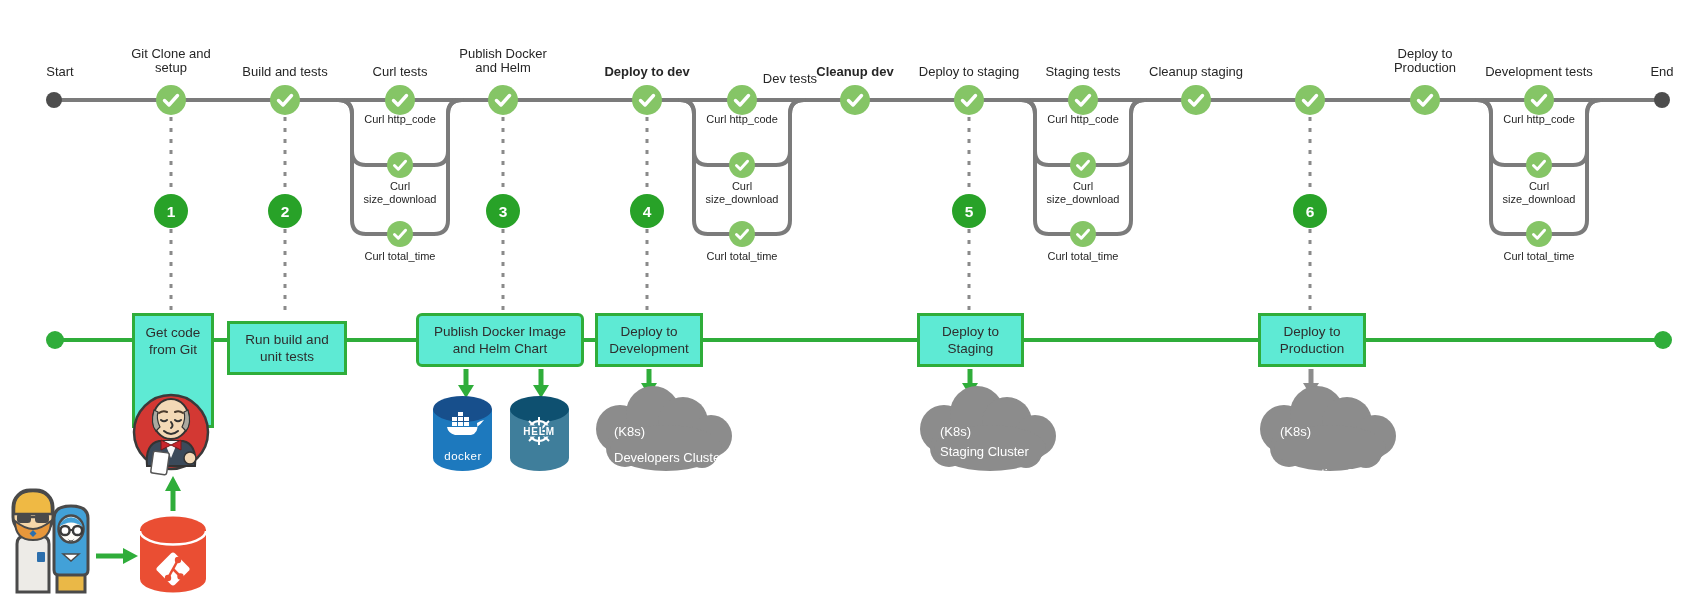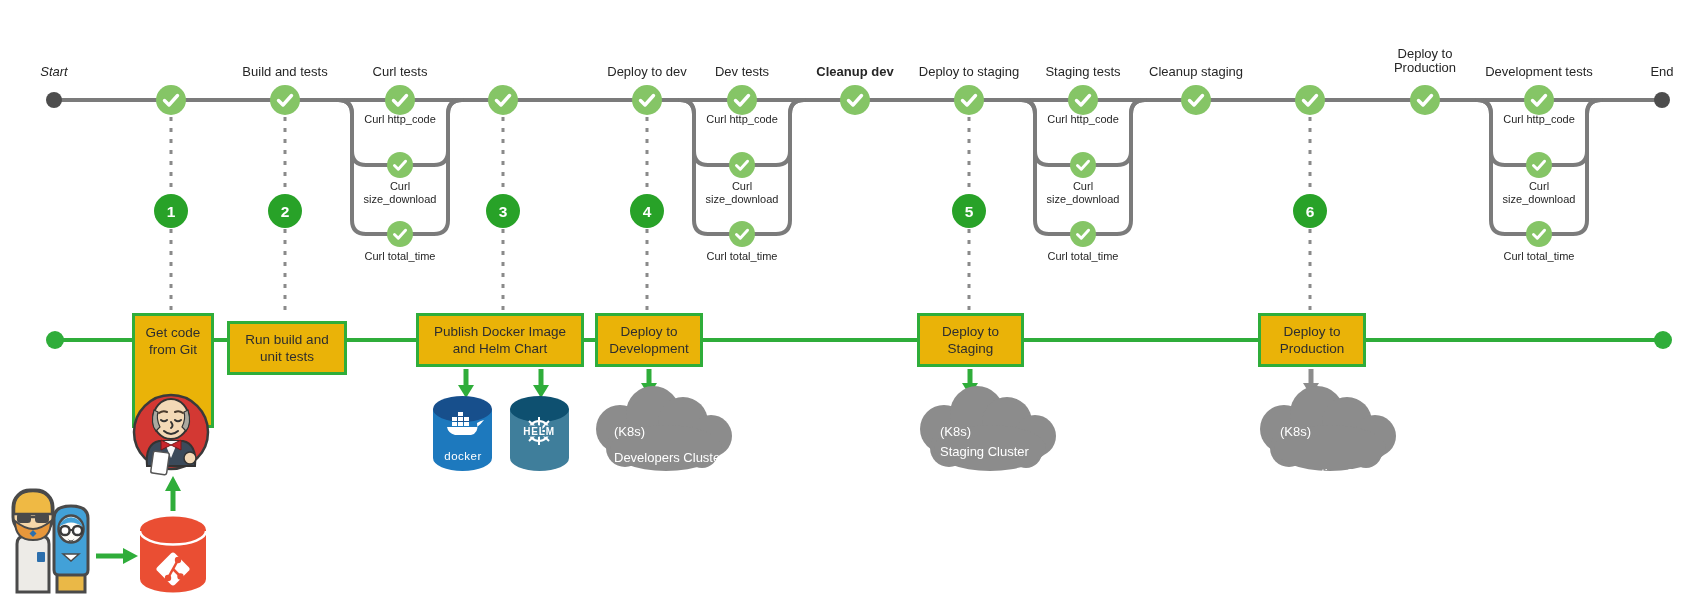--- a/index.html
+++ b/index.html
@@ -4,21 +4,21 @@
 <style>
   html,body{margin:0;padding:0;background:#fff;}
   #canvas{position:relative;width:1700px;height:600px;background:#fff;overflow:hidden;
           font-family:"Liberation Sans",sans-serif;}
   svg{position:absolute;left:0;top:0;}
   #base-art{z-index:1;}
   #fg-art{z-index:3;pointer-events:none;}
   .lbl{position:absolute;z-index:2;font:13px/14px "Liberation Sans",sans-serif;color:#262626;
        text-align:center;white-space:pre-line;}
   .curl{font-size:11px;line-height:13px;}
-  .box{position:absolute;z-index:2;background:#eab308;border:3px solid #2FAD3A;box-sizing:border-box;
+  .box{position:absolute;z-index:2;background:#5eead4;border:3px solid #2FAD3A;box-sizing:border-box;
        display:flex;align-items:center;justify-content:center;text-align:center;
        font:13.5px/17px "Liberation Sans",sans-serif;color:#2E2E2E;}
   .box span{white-space:pre-line;}
   .box.tall{align-items:flex-start;padding-top:8px;}
   .cloudtxt{position:absolute;z-index:2;color:#fff;font:13px/16px "Liberation Sans",sans-serif;
             white-space:nowrap;}
   .nd{fill:#85C566;}
   .loop{fill:none;stroke:#7B7B7B;stroke-width:4;stroke-linecap:round;}
   .dash{stroke:#8A8A8A;stroke-width:3;stroke-dasharray:4 7;}
   .garrow{stroke:#2FAD3A;stroke-width:5;}
@@ -325,25 +325,29 @@
           <circle cx="969" cy="211" r="17" fill="#28A228"></circle>
           <text x="969" y="216.5">5</text>
         </g>
     <g>
           <circle cx="1310" cy="211" r="17" fill="#28A228"></circle>
           <text x="1310" y="216.5">6</text>
         </g>
   </g>
 </svg>
 
-<div class="lbl" style="left:14px;top:65px;width:80px;font-style:italic;">Start</div>
+<div class="lbl" style="left:20px;top:65px;width:80px;">Start</div>
+<div class="lbl" style="left:96px;top:47px;width:150px;">Git Clone and
+setup</div>
 <div class="lbl" style="left:210px;top:65px;width:150px;">Build and tests</div>
 <div class="lbl" style="left:325px;top:65px;width:150px;">Curl tests</div>
-<div class="lbl" style="left:572px;top:65px;width:150px;">Deploy to dev</div>
-<div class="lbl" style="left:667px;top:65px;width:150px;">Dev tests</div>
+<div class="lbl" style="left:428px;top:47px;width:150px;">Publish Docker
+and Helm</div>
+<div class="lbl" style="left:572px;top:65px;width:150px;font-weight:bold;">Deploy to dev</div>
+<div class="lbl" style="left:667px;top:72px;width:150px;text-align:right;">Dev tests</div>
 <div class="lbl" style="left:780px;top:65px;width:150px;font-weight:bold;">Cleanup dev</div>
 <div class="lbl" style="left:894px;top:65px;width:150px;">Deploy to staging</div>
 <div class="lbl" style="left:1008px;top:65px;width:150px;text-align:center;">Staging tests</div>
 <div class="lbl" style="left:1121px;top:65px;width:150px;">Cleanup staging</div>
 <div class="lbl" style="left:1350px;top:47px;width:150px;">Deploy to
 Production</div>
 <div class="lbl" style="left:1464px;top:65px;width:150px;">Development tests</div>
 <div class="lbl" style="left:1622px;top:65px;width:80px;">End</div>
 
 <div class="lbl curl" style="left:345px;top:113px;width:110px;">Curl http_code</div>
@@ -364,21 +368,21 @@
 <div class="lbl curl" style="left:1484px;top:250px;width:110px;">Curl total_time</div>
 
 <div class="box tall" style="left:132px;top:313px;width:82px;height:115px;">
   <span>Get code
 from Git</span>
     </div>
 <div class="box" style="left:227px;top:313px;width:120px;height:54px;margin-top:8px;">
   <span>Run build and
 unit tests</span>
     </div>
-<div class="box" style="left:416px;top:313px;width:168px;height:54px;">
+<div class="box" style="left:416px;top:313px;width:168px;height:54px;border-radius:6px;">
   <span>Publish Docker Image
 and Helm Chart</span>
     </div>
 <div class="box" style="left:595px;top:313px;width:108px;height:54px;">
   <span>Deploy to
 Development</span>
     </div>
 <div class="box" style="left:917px;top:313px;width:107px;height:54px;">
   <span>Deploy to
 Staging</span>

